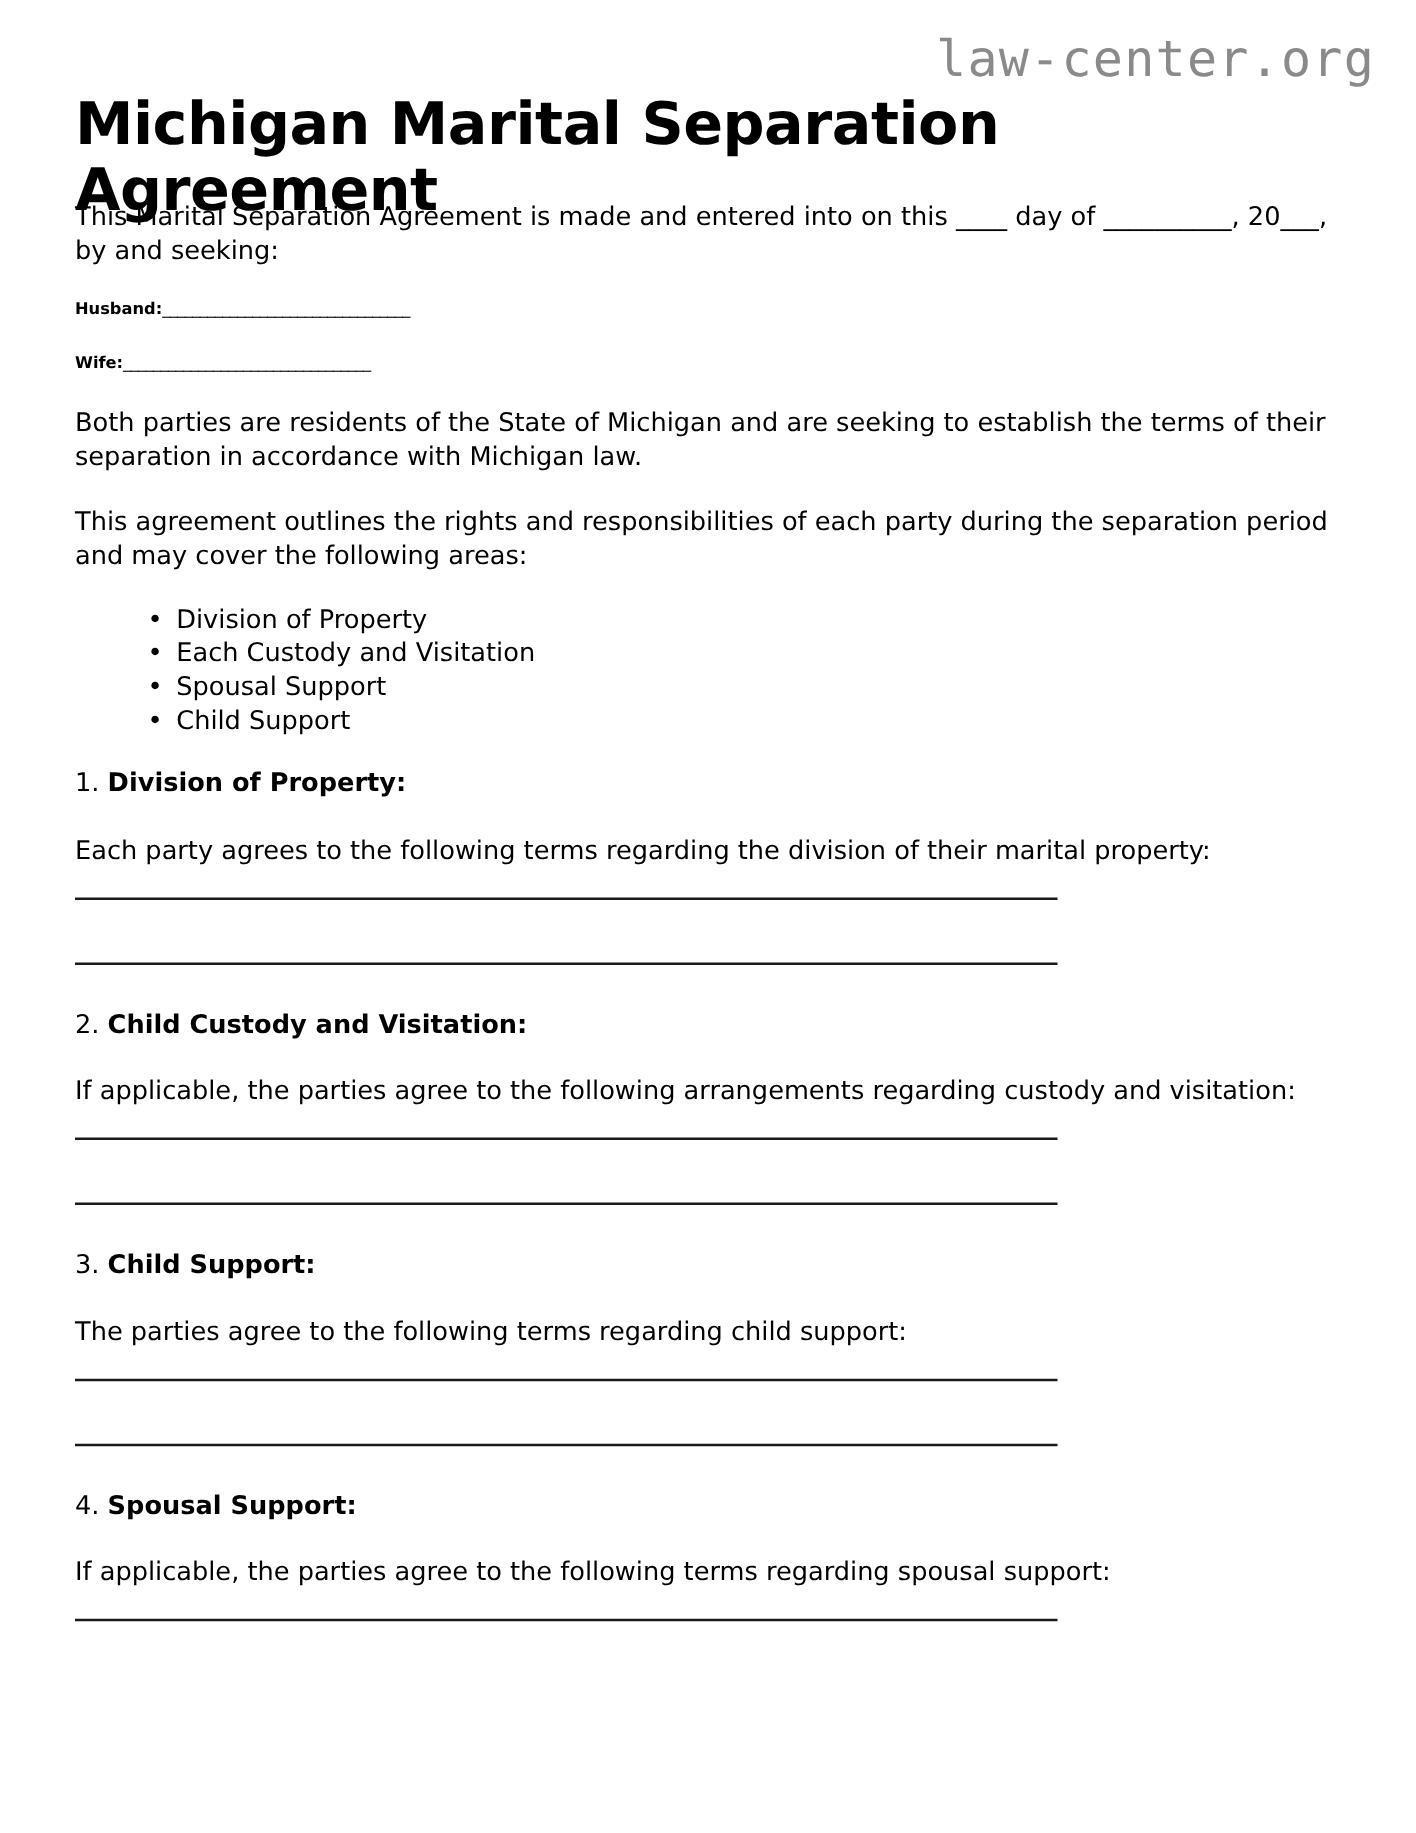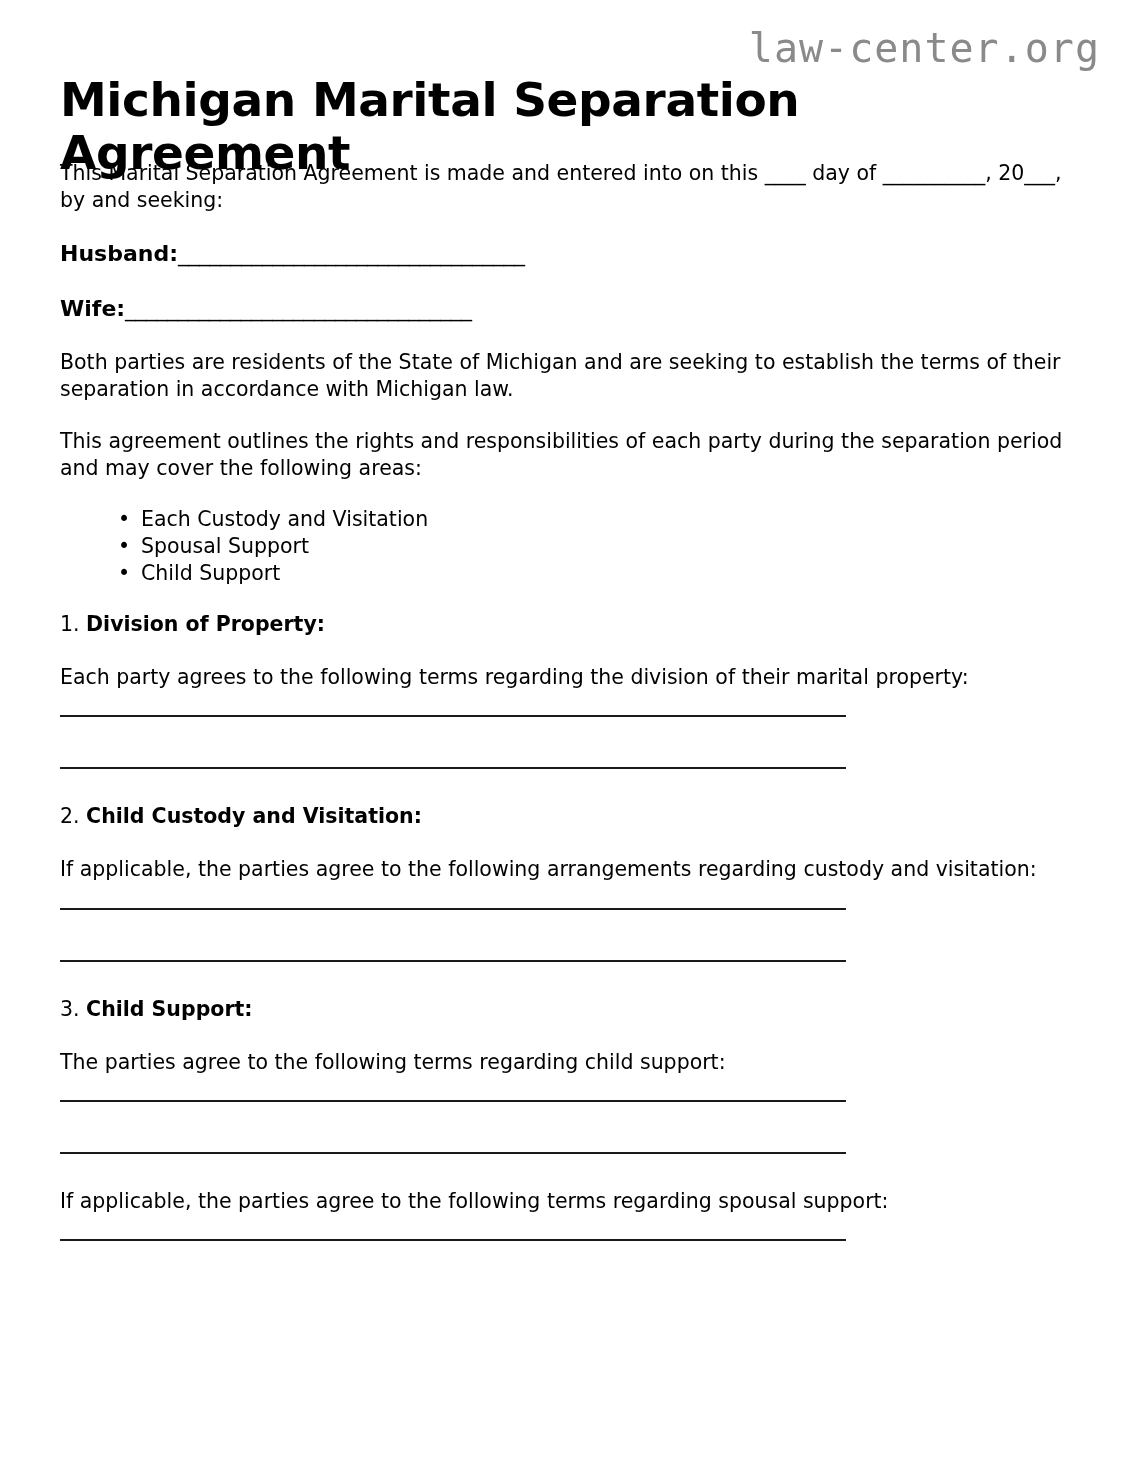--- a/index.html
+++ b/index.html
@@ -63,21 +63,21 @@
     font-size: 20.5px;
     line-height: 1.33;
   }
 
   .lbl-bold {
     font-weight: bold;
   }
 
   p.party {
     margin: 0 0 26px 0;
-    font-size: 22px;
+    font-size: 13px;
     line-height: 1.33;
     font-weight: bold;
     white-space: nowrap;
   }
   p.party .blank {
     font-weight: normal;
     letter-spacing: -0.5px;
   }
 
   ul.areas {
@@ -141,20 +141,21 @@
 
     <p class="party">
       <span class="lbl-bold">Wife:</span><span class="blank">_________________________________</span>
     </p>
 
     <p class="para">Both parties are residents of the State of Michigan and are seeking to establish the terms of their separation in accordance with Michigan law.</p>
 
     <p class="para">This agreement outlines the rights and responsibilities of each party during the separation period and may cover the following areas:</p>
 
     <ul class="areas">
+      <li>Division of Property</li>
       <li>Each Custody and Visitation</li>
       <li>Spousal Support</li>
       <li>Child Support</li>
     </ul>
 
     <h2 class="section-heading">
       <span>1.</span>
       <span class="sec-title">Division of Property:</span>
     </h2>
     <p class="para">Each party agrees to the following terms regarding the division of their marital property:</p>
@@ -170,17 +171,21 @@
     <div class="fill-line last-of-block"></div>
 
     <h2 class="section-heading">
       <span>3.</span>
       <span class="sec-title">Child Support:</span>
     </h2>
     <p class="para">The parties agree to the following terms regarding child support:</p>
     <div class="fill-line first"></div>
     <div class="fill-line last-of-block"></div>
 
+    <h2 class="section-heading">
+      <span>4.</span>
+      <span class="sec-title">Spousal Support:</span>
+    </h2>
     <p class="para">If applicable, the parties agree to the following terms regarding spousal support:</p>
     <div class="fill-line first"></div>
 
   </div>
 </div>
 
 </body></html>

